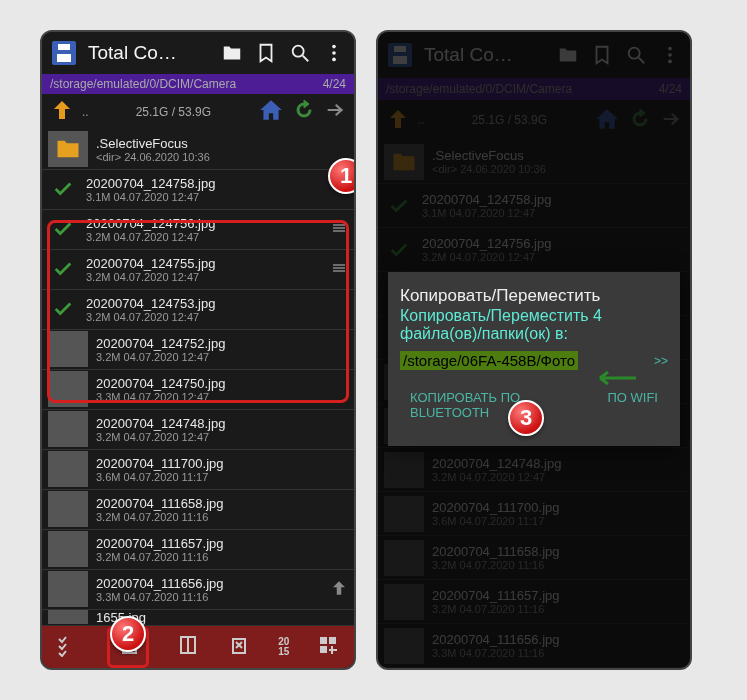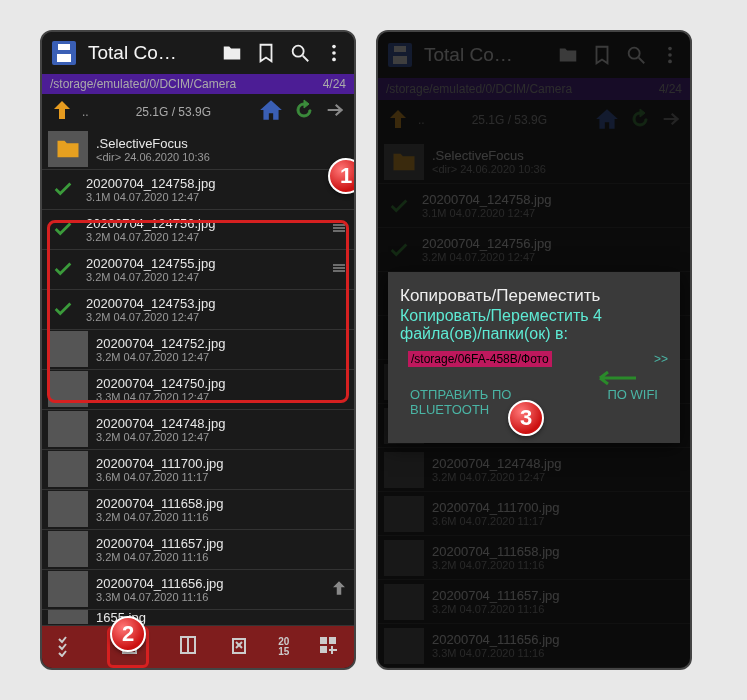--- a/index.html
+++ b/index.html
@@ -163,21 +163,21 @@
     padding: 14px 12px 10px;
     color: #eee;
     z-index: 4;
     box-shadow: 0 4px 20px rgba(0,0,0,0.6);
   }
   .dialog .dtitle { font-size: 17px; font-weight: 500; margin-bottom: 1px; }
   .dialog .dmsg { font-size: 16px; color:#5eead4; margin-bottom: 8px; }
   .pathinput {
     display:flex; align-items:center; gap:6px; margin-bottom:12px;
   }
-  .pathinput .hl { background:#be185d; color:#000; font-size:12px; padding:1px 3px; flex:0 0 auto;margin-left:8px; }
+  .pathinput .hl { background:#4d7c0f; color:#000; font-size:15px; padding:1px 3px; flex:0 0 auto; }
   .pathinput .dblarr { color:#4ab5a5; font-size:12px; }
   .btnrow {
     display:flex; justify-content:space-between; margin-bottom:8px; gap:6px;
   }
   .dbtn {
     color:#4ab5a5;
     font-size:13px;
     padding:8px 10px;
     text-align:center;
     flex:1;
@@ -577,21 +577,21 @@
 
   <div class="dialog">
     <div class="dtitle">Копировать/Переместить</div>
     <div class="dmsg">Копировать/Переместить 4 файла(ов)/папки(ок) в:</div>
     <div class="pathinput">
       <span class="hl">/storage/06FA-458B/Фото</span>
       <span style="flex:1"></span>
       <span class="dblarr">&gt;&gt;</span>
     </div>
     <div class="btnrow">
-      <div class="dbtn" style="flex:2;text-align:left">ОТПРАВИТЬ ПО BLUETOOTH</div>
+      <div class="dbtn" style="flex:2;text-align:left">КОПИРОВАТЬ ПО BLUETOOTH</div>
       <div class="dbtn" style="text-align:right">ПО WIFI</div>
     </div>
   </div>
 
   <div class="greenarrow" style="top:339px;left:214px">
     <svg viewBox="0 0 44 14">
         <path d="M44 7H8M8 7L16 1M8 7l8 6" fill="none" stroke="#2a8a2a" stroke-width="3"></path>
       </svg>
   </div>
   <div class="badge" style="top:368px;left:130px">3</div>

